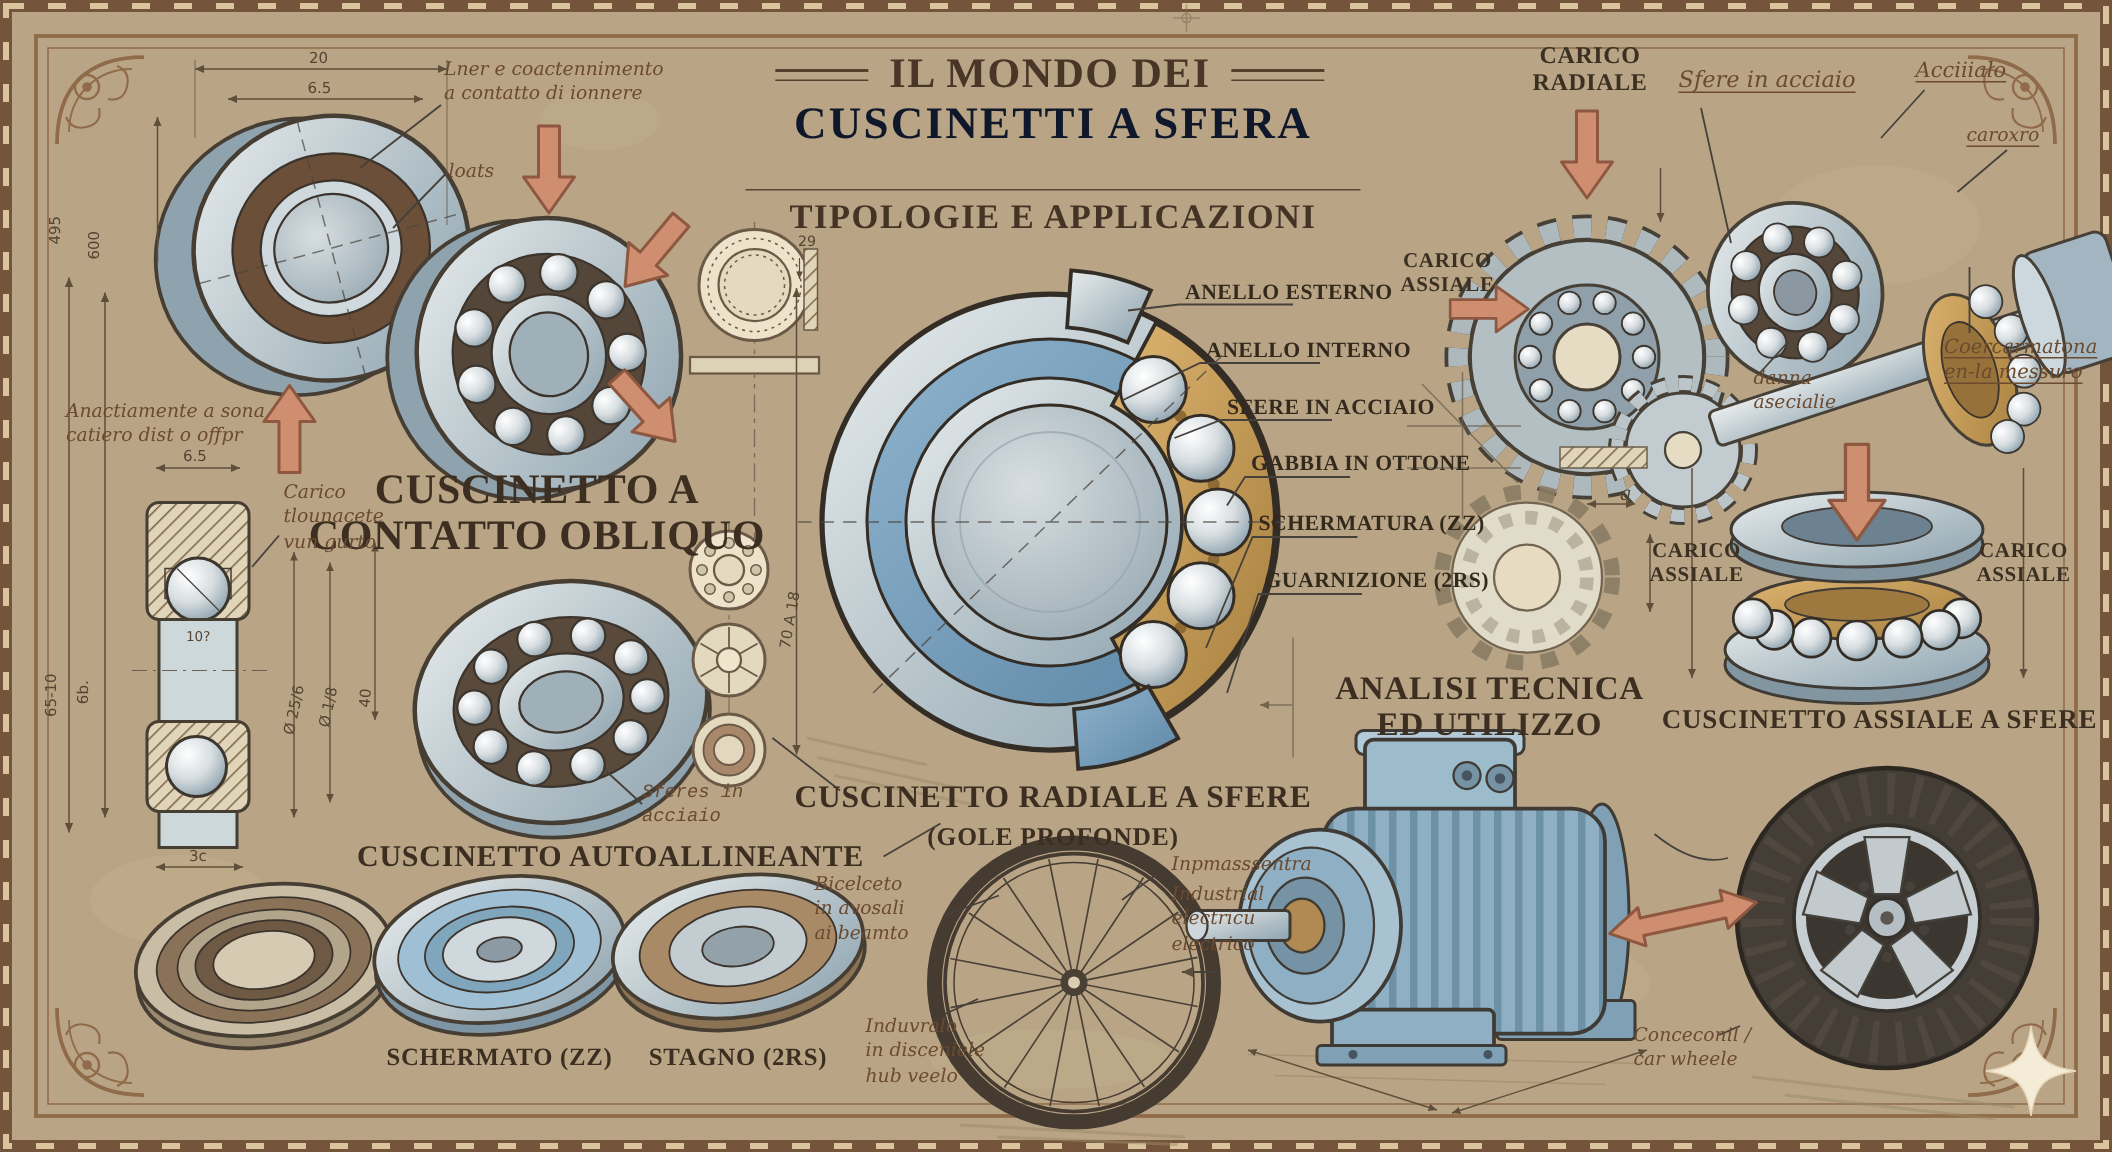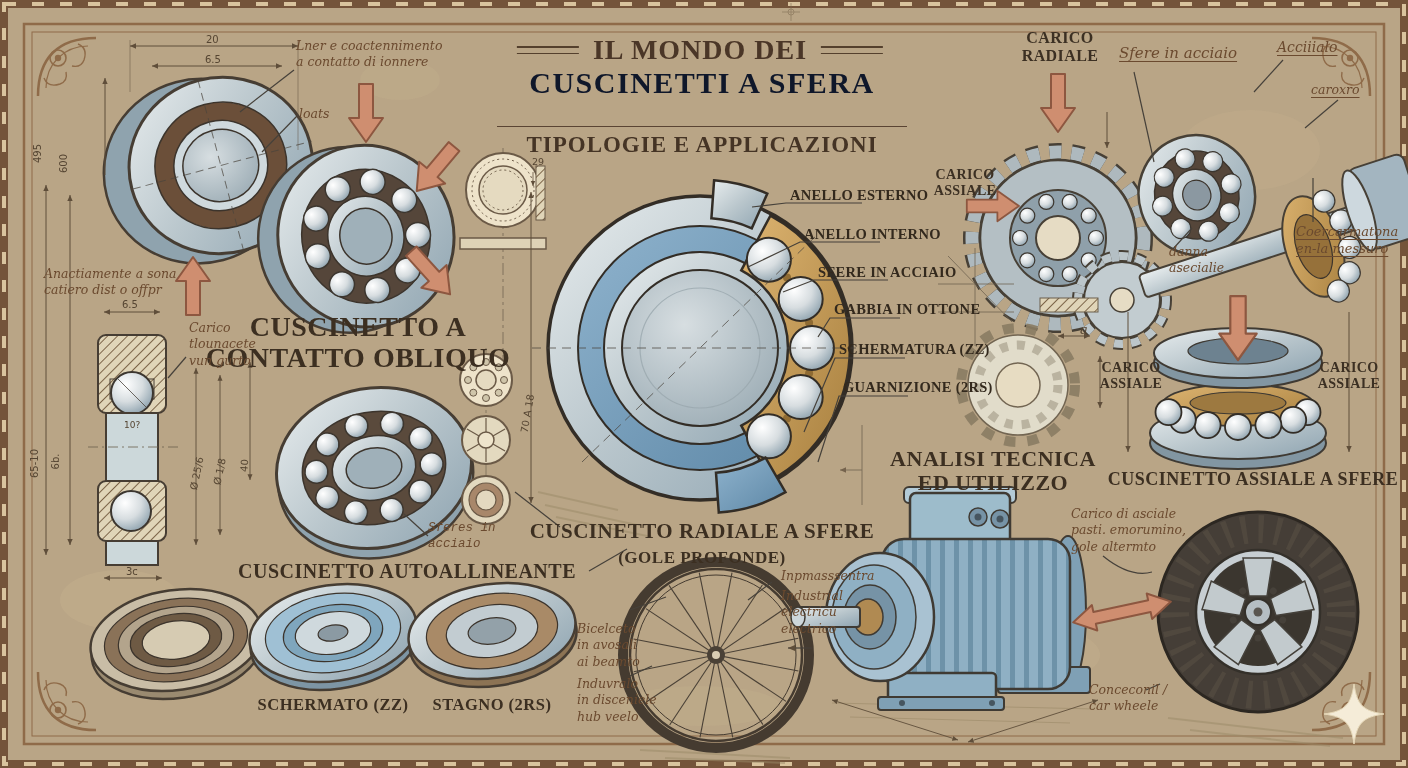--- a/index.html
+++ b/index.html
@@ -539,24 +539,21 @@
 vun gurto</div>
 <div class="abs hand" style="left:428px;top:520px;font-family:Liberation Mono, monospace;">Sferes in
 acciaio</div>
 <div class="abs hand u" style="left:1119px;top:44px;font-size:15px;">Sfere in acciaio</div>
 <div class="abs hand u" style="left:1277px;top:38px;font-size:14px;">Acciiialo</div>
 <div class="abs hand u" style="left:1311px;top:82px;">caroxro</div>
 <div class="abs hand" style="left:1129px;top:244px;margin-left:40px;">danna
 asecialie</div>
 <div class="abs hand u" style="left:1296px;top:224px;font-size:13px;">Coercarmatona
 en-la messuro</div>
-<div class="abs hand" style="left:1071px;top:506px;">Carico di asciale
-pasti. emorumino,
-gole altermto</div>
-<div class="abs hand" style="left:577px;top:581px;margin-top:40px;">Bicelceto
+<div class="abs hand" style="left:543px;top:581px;">Bicelceto
 in avosali
 ai beamto</div>
 <div class="abs hand" style="left:781px;top:568px;">Inpmasssentra</div>
 <div class="abs hand" style="left:781px;top:588px;">Industrial
 electricu
 electrico</div>
 <div class="abs hand" style="left:577px;top:676px;">Induvralo
 in disceniele
 hub veelo</div>
 <div class="abs hand" style="left:1089px;top:682px;">Conceconil /

